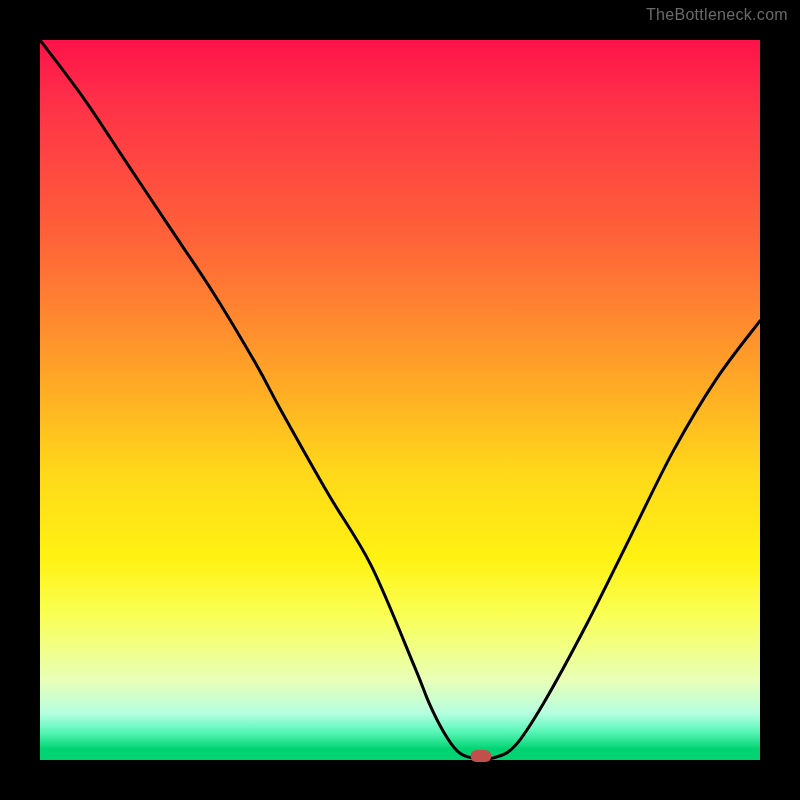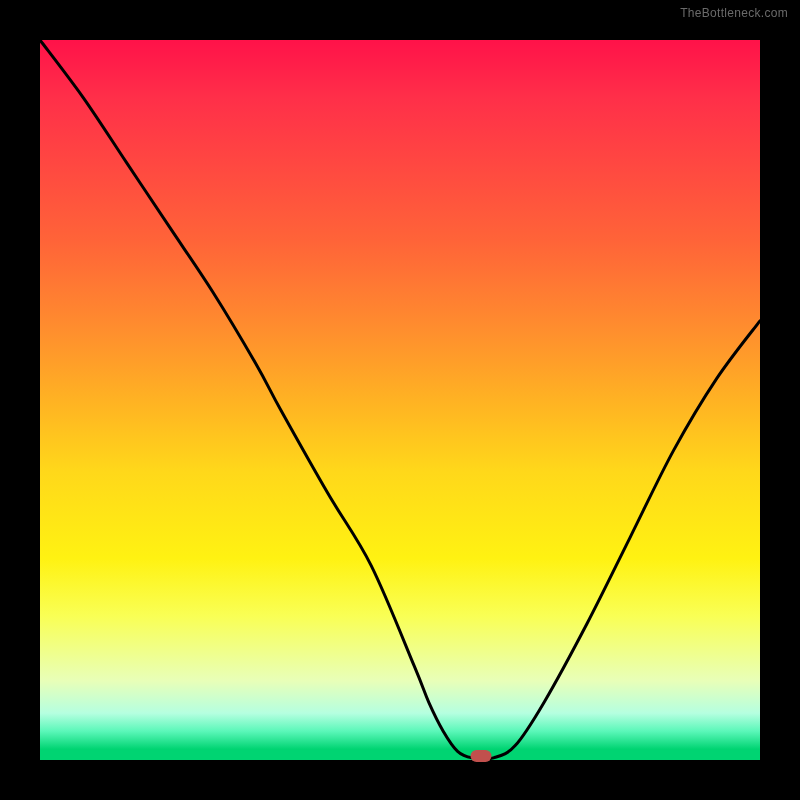--- a/index.html
+++ b/index.html
@@ -9,21 +9,21 @@
     background: #000;
     font-family: Arial, Helvetica, sans-serif;
     position: relative;
     overflow: hidden;
   }
   .watermark {
     position: absolute;
     top: 6px;
     right: 12px;
     color: #6a6a6a;
-    font-size: 12px;
+    font-size: 16px;
     font-weight: 500;
     z-index: 10;
     letter-spacing: 0.3px;
   }
   .plot-area {
     position: absolute;
     left: 40px;
     top: 40px;
     width: 720px;
     height: 720px;

